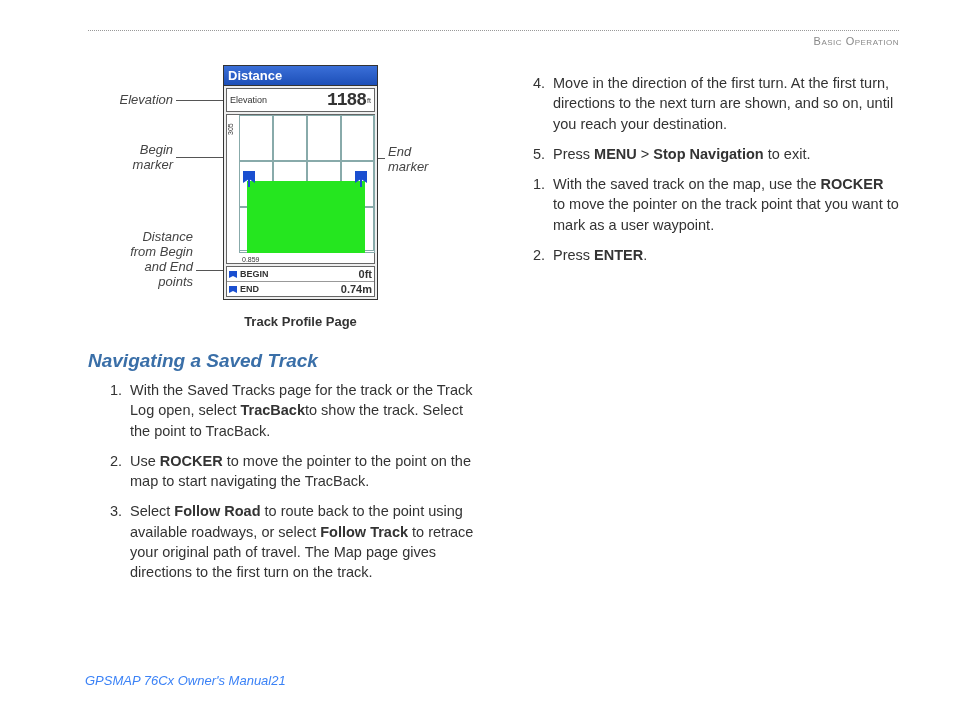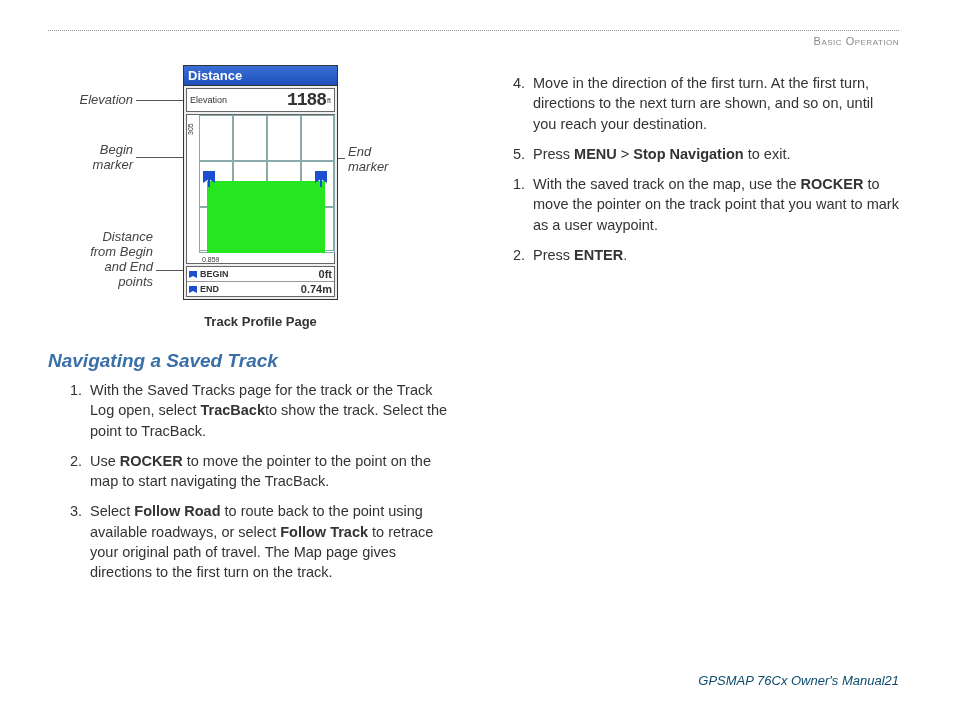--- a/index.html
+++ b/index.html
@@ -5,21 +5,21 @@
   * { box-sizing: border-box; margin: 0; padding: 0; }
   body {
     width: 954px;
     height: 716px;
     font-family: Arial, Helvetica, sans-serif;
     color: #333;
     background: #fff;
     position: relative;
   }
   .page {
-    padding: 30px 55px 40px 48px;
+    padding: 30px 55px 40px 88px;
   }
   .header-rule {
     border-top: 1px dotted #999;
     margin-bottom: 4px;
   }
   .section-header {
     text-align: right;
     font-size: 11px;
     font-variant: small-caps;
     color: #888;
@@ -144,23 +144,23 @@
     line-height: 1.4;
     color: #333;
   }
   ol.steps li { margin-bottom: 10px; padding-left: 4px; margin-top: 8px;}
   .footer {
     position: absolute;
     bottom: 28px;
     left: 85px;
     right: 55px;
     display: flex;
-    justify-content: flex-end;
+    justify-content: flex-start;
     font-style: italic;
-    color: #0c4a6e;
+    color: #3b82f6;
     font-size: 13px;
     margin-top: 12px;
   }
   b { font-weight: bold; }
 </style>
 </head>
 <body>
 
 <div class="page">
   <div class="header-rule"></div>

